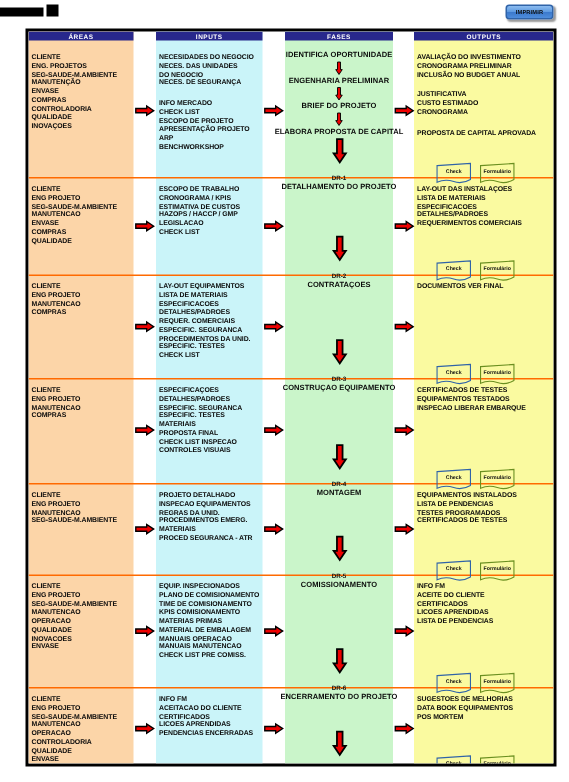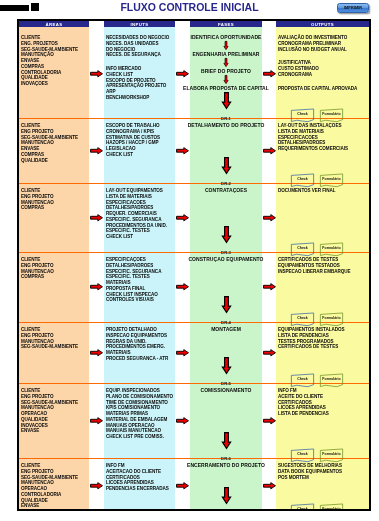--- a/index.html
+++ b/index.html
@@ -25,21 +25,20 @@
 .gatelbl{position:absolute;font-size:4.2px;font-weight:bold;color:#111;text-align:center;white-space:nowrap;}
 .doclbl{position:absolute;font-size:3.5px;font-weight:bold;color:#111;text-align:center;white-space:nowrap;}
 svg{display:block;position:absolute;overflow:visible;}
 </style>
 </head>
 <body>
 
 <div id="stage">
   <div class="blackbar" id="bar1"></div>
   <div class="blackbar" id="bar2"></div>
-  <div id="title">FLUXO CONTROLE INICIAL</div>
   <div id="printbtn">IMPRIMIR</div>
   <div id="frame">
     <div id="inner">
         <div class="col" style="left: 0px; width: 70px; background: rgb(252, 213, 168);"></div>
         <div class="colhdr" style="left: 0px; width: 70px;">
           <span class="hdrtxt">ÁREAS</span>
         </div>
         <div class="col" style="left: 85px; width: 71px; background: rgb(202, 244, 249);"></div>
         <div class="colhdr" style="left: 85px; width: 71px;">
           <span class="hdrtxt">INPUTS</span>

